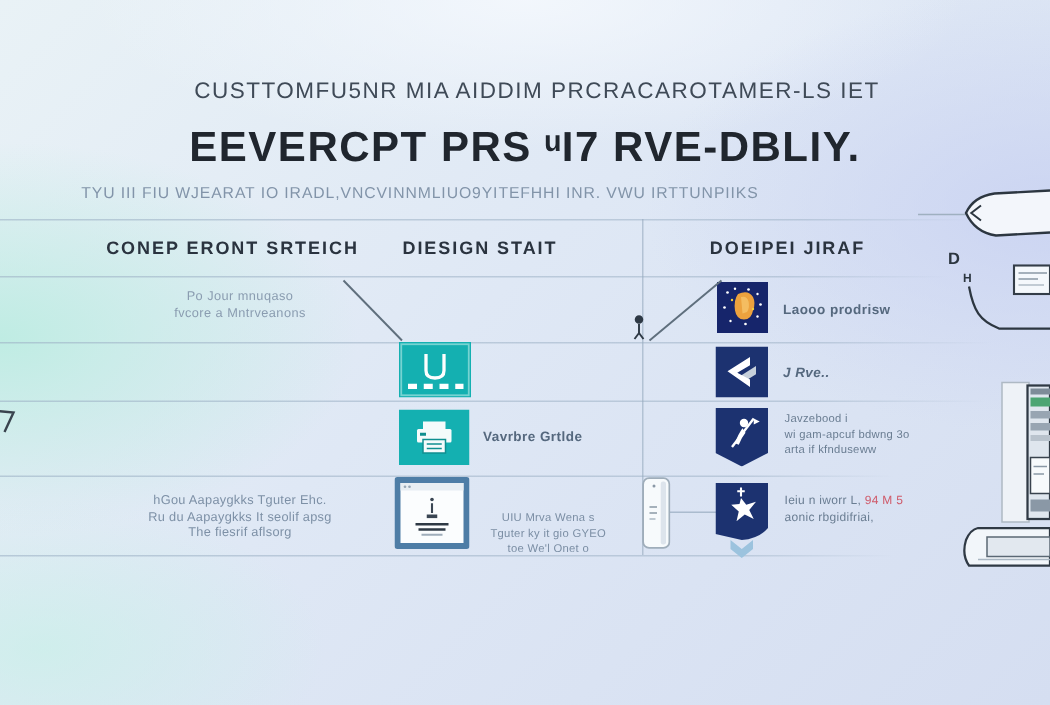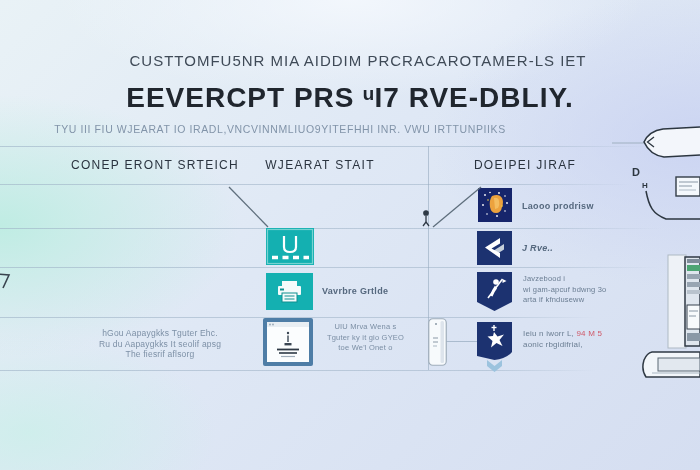--- a/index.html
+++ b/index.html
@@ -11,21 +11,21 @@
       radial-gradient(ellipse 45% 35% at 4% 92%, rgba(200,240,232,0.7), rgba(200,240,232,0) 60%),
       radial-gradient(ellipse 55% 45% at 100% 30%, rgba(201,210,242,0.85), rgba(201,210,242,0) 70%),
       radial-gradient(ellipse 60% 30% at 50% 0%, rgba(244,248,253,0.9), rgba(244,248,253,0) 70%),
       linear-gradient(135deg,#e9f2f6 0%,#dfe8f5 45%,#d5def1 100%);
   }
   .abs{position:absolute;}
   .ctr{text-align:center;}
   .eyebrow{left:8px;top:52px;width:700px;font-size:15px;font-weight:500;letter-spacing:1px;color:#3f4a57;}
   .title{left:0;top:74px;width:700px;font-size:28px;font-weight:700;letter-spacing:1px;color:#20262e;margin-top:8px;}
   .subtitle{left:0;top:123px;width:560px;font-size:10.5px;letter-spacing:0.6px;color:#8294a9;}
-  .colhead{font-size:12px;font-weight:400;letter-spacing:1.3px;color:#2a333f;}
+  .colhead{font-size:12px;font-weight:700;letter-spacing:1.3px;color:#2a333f;}
   .hline{height:1px;background:linear-gradient(90deg,rgba(158,178,198,0.6) 0%,rgba(158,178,198,0.55) 82%,rgba(158,178,198,0) 100%);}
   .vline{width:1px;background:rgba(150,170,190,0.6);}
   .tinytext{font-size:8.5px;line-height:11px;color:#8a9cb0;letter-spacing:0.3px;}
   .headline{font-size:13.5px;font-weight:700;letter-spacing:0.8px;color:#27303c;}
   .subhead{font-size:10px;font-weight:600;letter-spacing:0.4px;color:#5d7085;}
   .footnote{font-size:8.5px;line-height:10.5px;color:#7d90a6;letter-spacing:0.2px;}
   .iconlabel{font-size:9px;font-weight:600;color:#55687e;letter-spacing:0.3px;}
   .microlabel{font-size:7.5px;line-height:10.5px;color:#6a7d92;letter-spacing:0.2px;}
   .accent-red{color:#cf5a6a;}
   svg{display:block;}
@@ -42,23 +42,27 @@
   <div class="abs hline" style="left:0;top:146px;width:650px"></div>
   <div class="abs hline" style="left:0;top:184px;width:632px"></div>
   <div class="abs hline" style="left:0;top:228px;width:662px"></div>
   <div class="abs hline" style="left:0;top:267px;width:658px"></div>
   <div class="abs hline" style="left:0;top:317px;width:596px"></div>
   <div class="abs hline" style="left:0;top:370px;width:596px"></div>
   <div class="abs vline" style="left:428px;top:146px;height:224px"></div>
   <div class="abs" style="left:446px;top:341px;width:32px;height:1px;background:rgba(150,170,190,0.7)"></div>
 
   <div class="abs ctr colhead" style="left:55px;top:158px;width:200px">CONEP ERONT SRTEICH</div>
-  <div class="abs ctr colhead" style="left:245px;top:158px;width:150px">WJEARAT STAIT</div>
+  <div class="abs ctr colhead" style="left:245px;top:158px;width:150px">DIESIGN STAIT</div>
   <div class="abs ctr colhead" style="left:445px;top:158px;width:160px">DOEIPEI JIRAF</div>
 
+  <div class="abs ctr tinytext" style="left:60px;top:192px;width:200px">
+    <div>Po Jour mnuqaso</div>
+    <div>fvcore a Mntrveanons</div>
+  </div>
   <div class="abs ctr footnote" style="left:50px;top:328px;width:220px">
     <div>hGou Aapaygkks Tguter Ehc.</div>
     <div>Ru du Aapaygkks It seolif apsg</div>
     <div>The fiesrif aflsorg</div>
   </div>
 
   <svg class="abs" style="left:266px;top:228px" width="48" height="37" viewBox="0 0 48 37">
     <rect width="48" height="37" fill="#14b0b1"></rect>
     <rect x="1.5" y="1.5" width="45" height="34" fill="none" stroke="#8fdcd9" stroke-width="1.2" opacity="0.8"></rect>
     <path d="M18 8 v11 q0 5 6 5 q6 0 6 -5 v-11" fill="none" stroke="#fdfefe" stroke-width="2.2"></path>
@@ -83,21 +87,21 @@
       <circle cx="10" cy="6.5" r="0.9" fill="#97a7b5"></circle>
     <circle cx="25" cy="15" r="1.2" fill="#3a4653"></circle>
     <line x1="25" y1="17.5" x2="25" y2="24" stroke="#3a4653" stroke-width="1.4"></line>
     <rect x="21.5" y="25" width="7" height="2.4" fill="#3a4653"></rect>
     <line x1="14" y1="31.5" x2="36" y2="31.5" stroke="#2e3945" stroke-width="1.8"></line>
     <line x1="16" y1="35" x2="34" y2="35" stroke="#2e3945" stroke-width="1.6"></line>
     <line x1="18" y1="38.5" x2="32" y2="38.5" stroke="#9fadba" stroke-width="1.2"></line>
   </svg>
 
   <div class="abs iconlabel" style="left:322px;top:286px">Vavrbre Grtlde</div>
-  <div class="abs ctr microlabel" style="left:318px;top:322px;width:95px;color:#7b8ea4">
+  <div class="abs ctr microlabel" style="left:318px;top:340px;width:95px;color:#7b8ea4">
     <div>UIU Mrva Wena s</div>
     <div>Tguter ky it gio GYEO</div>
     <div>toe We'l Onet o</div>
   </div>
 
   <svg class="abs" style="left:428px;top:318px" width="19" height="48" viewBox="0 0 19 48">
     <rect x="0.75" y="0.75" width="17.5" height="46.5" rx="4" fill="#f7fafc" stroke="#9fadba" stroke-width="1.2"></rect>
     <rect x="12.5" y="3" width="3.5" height="42" rx="1.5" fill="#dde4ec"></rect>
     <circle cx="8" cy="6" r="1" fill="#8a98a6"></circle>
     <line x1="5" y1="20" x2="10" y2="20" stroke="#8a98a6" stroke-width="1"></line>

